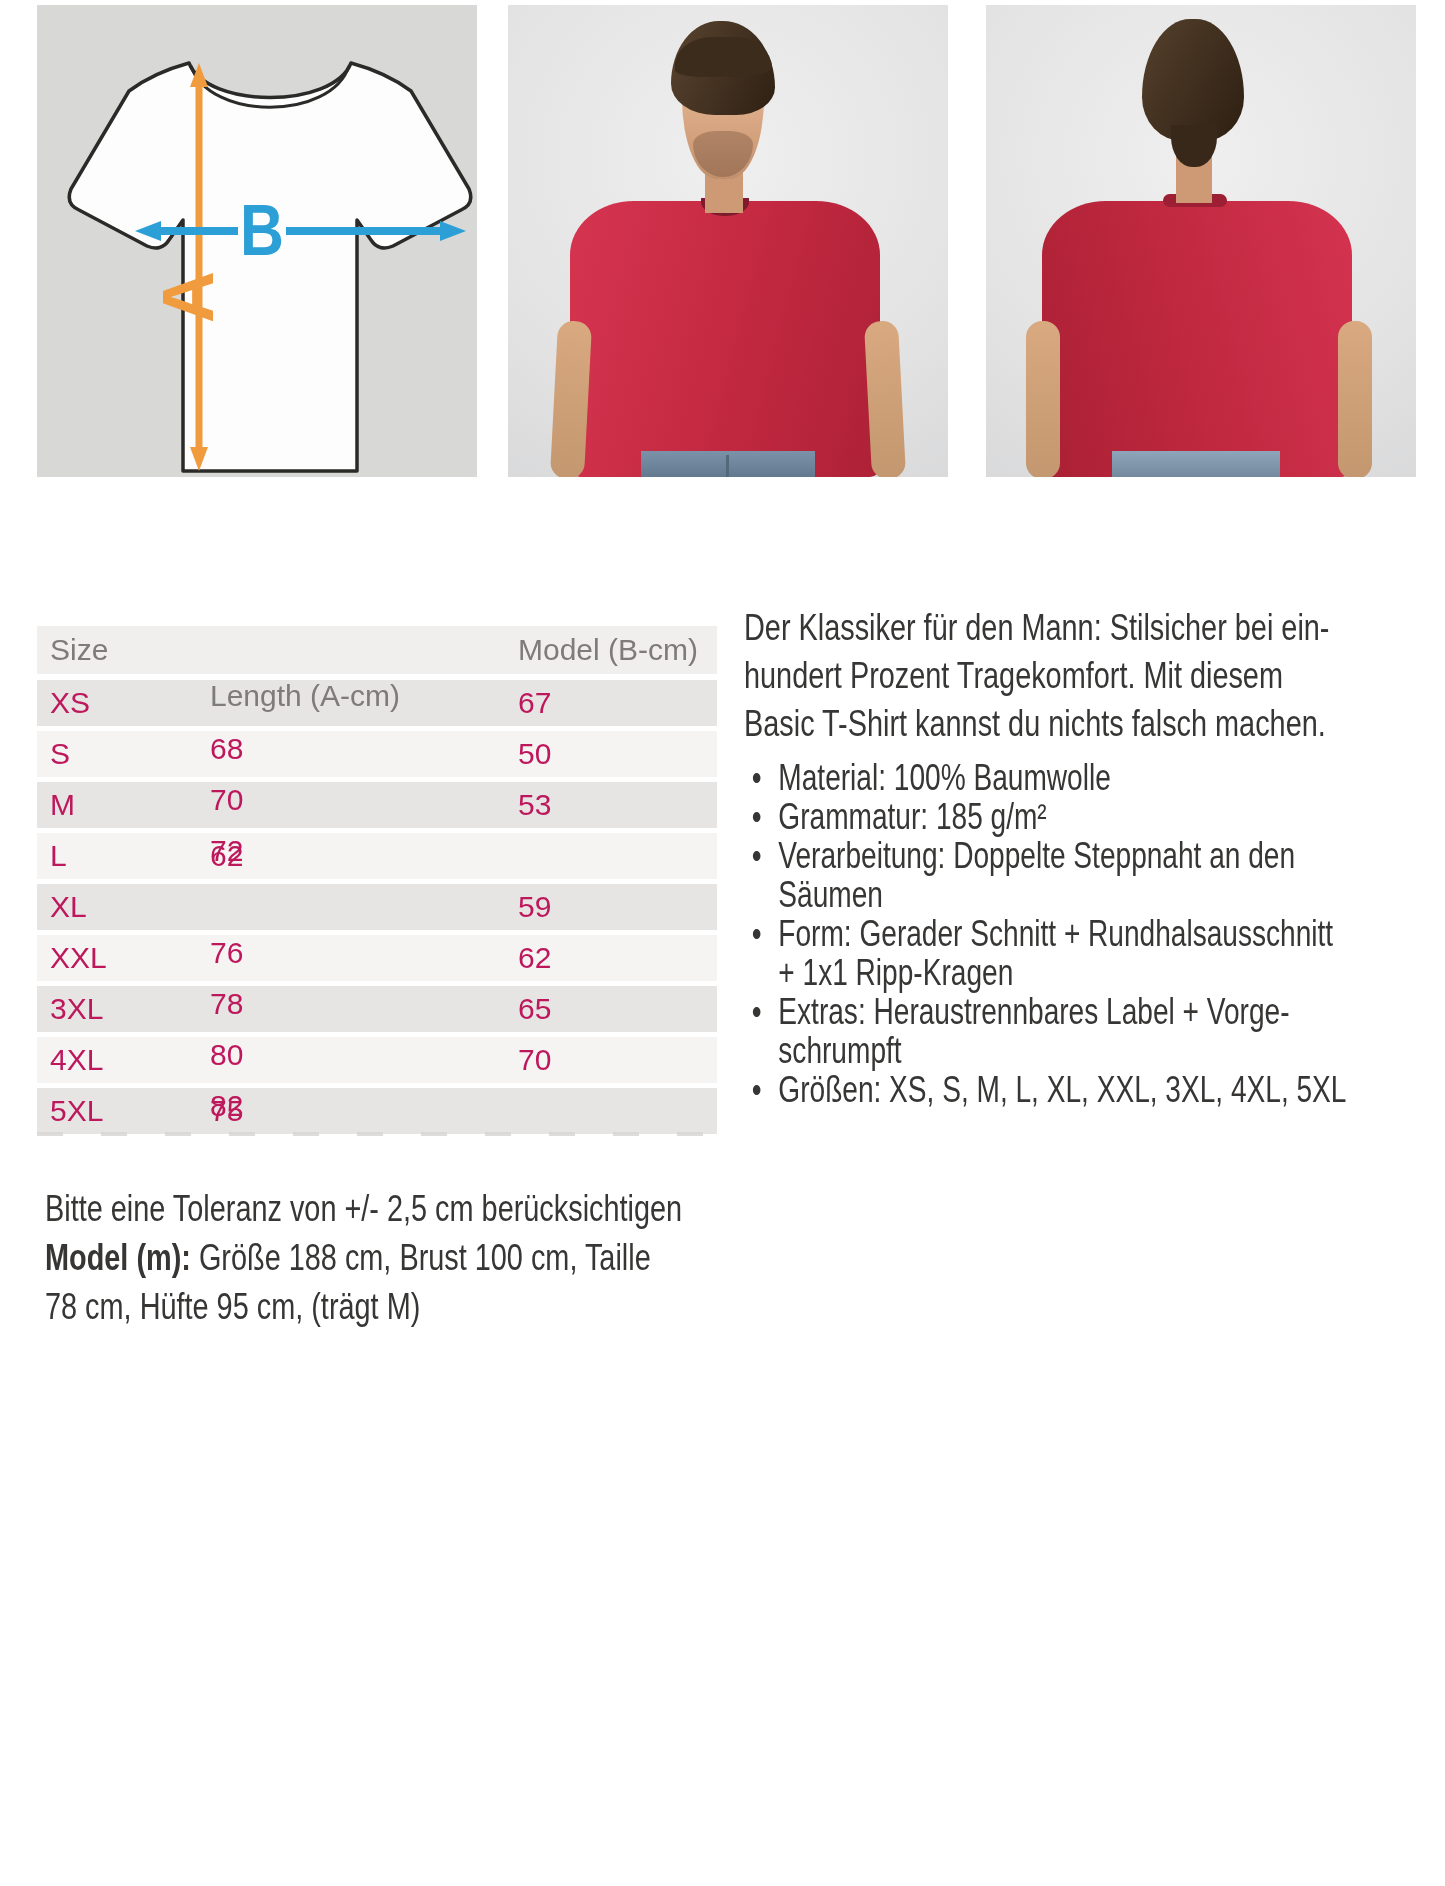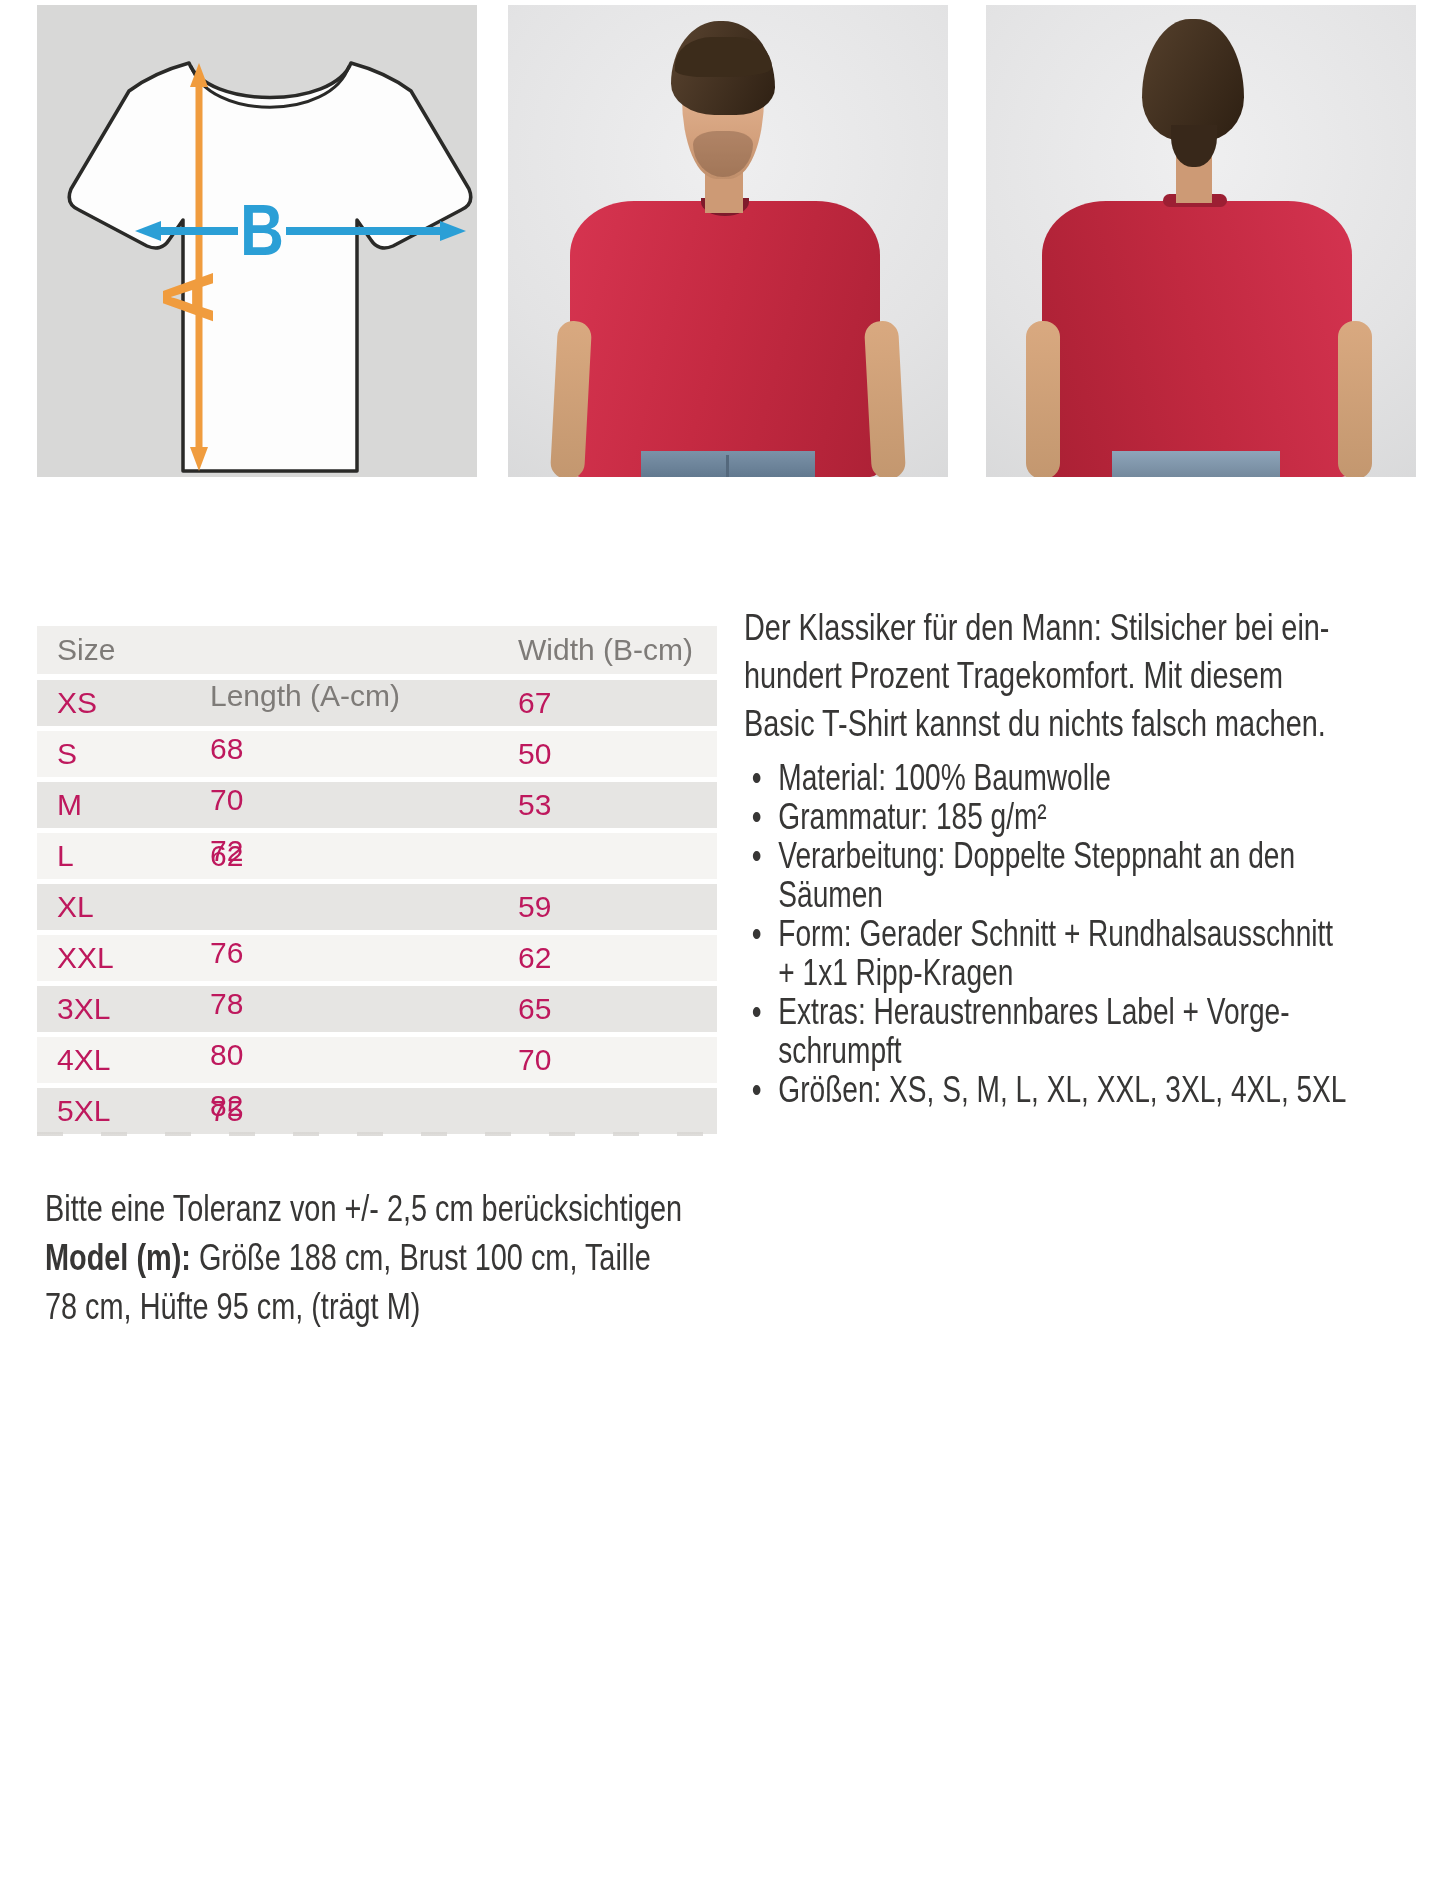--- a/index.html
+++ b/index.html
@@ -37,21 +37,21 @@
   .arm-bl{left:40px;}
   .arm-br{left:352px;}
   .jeans-b{left:126px;width:168px;background:linear-gradient(180deg,#8ea5ba,#74899d);}
 
   
   .size-table{position:absolute;left:37px;top:626px;width:680px;}
   .t-head{display:flex;height:48px;line-height:48px;background:#F0EFED;color:#7E7B78;font-size:30px;margin-bottom:6px;}
   .t-row{display:flex;height:46px;line-height:46px;font-size:30px;color:#be185d;margin-bottom:5px;}
   .t-row:nth-of-type(odd){background:#E6E5E3;}
   .t-row:nth-of-type(even){background:#F5F4F2;}
-  .c1{width:173px;padding-left:20px;box-sizing:border-box;}
+  .c1{width:173px;padding-left:13px;box-sizing:border-box;}
   .c2{width:308px;margin-top:46px;}
   .c3{flex:1;}
   .table-dashes{position:absolute;left:37px;top:1132px;width:680px;height:4px;opacity:.85;
     background:repeating-linear-gradient(90deg,#D8D6D3 0 26px,transparent 26px 64px);}
 
   
   .cond{transform:scaleX(0.78);transform-origin:0 0;}
   .desc{position:absolute;left:744px;top:604px;width:880px;color:#373635;}
   .desc-intro{font-size:37px;line-height:48px;white-space:pre-line;}
   .desc-bullets{list-style:none;margin:10px 0 0 0;padding:0;font-size:36px;line-height:39px;}
@@ -119,21 +119,21 @@
     <div class="fig jeans jeans-b"></div>
     <div class="fig neck-b"></div>
     <div class="fig hair-b"></div>
     <div class="fig nape-b"></div>
   </div>
 
   <div class="size-table">
     <div class="t-head">
       <span class="c1">Size</span>
       <span class="c2">Length (A-cm)</span>
-      <span class="c3">Width (B-cm)</span>
+      <span class="c3">Model (B-cm)</span>
     </div>
     <div>
 
         <div class="t-row">
           <span class="c1">XS</span>
           <span class="c2">68</span>
           <span class="c3">67</span>
         </div>
 
         <div class="t-row">

